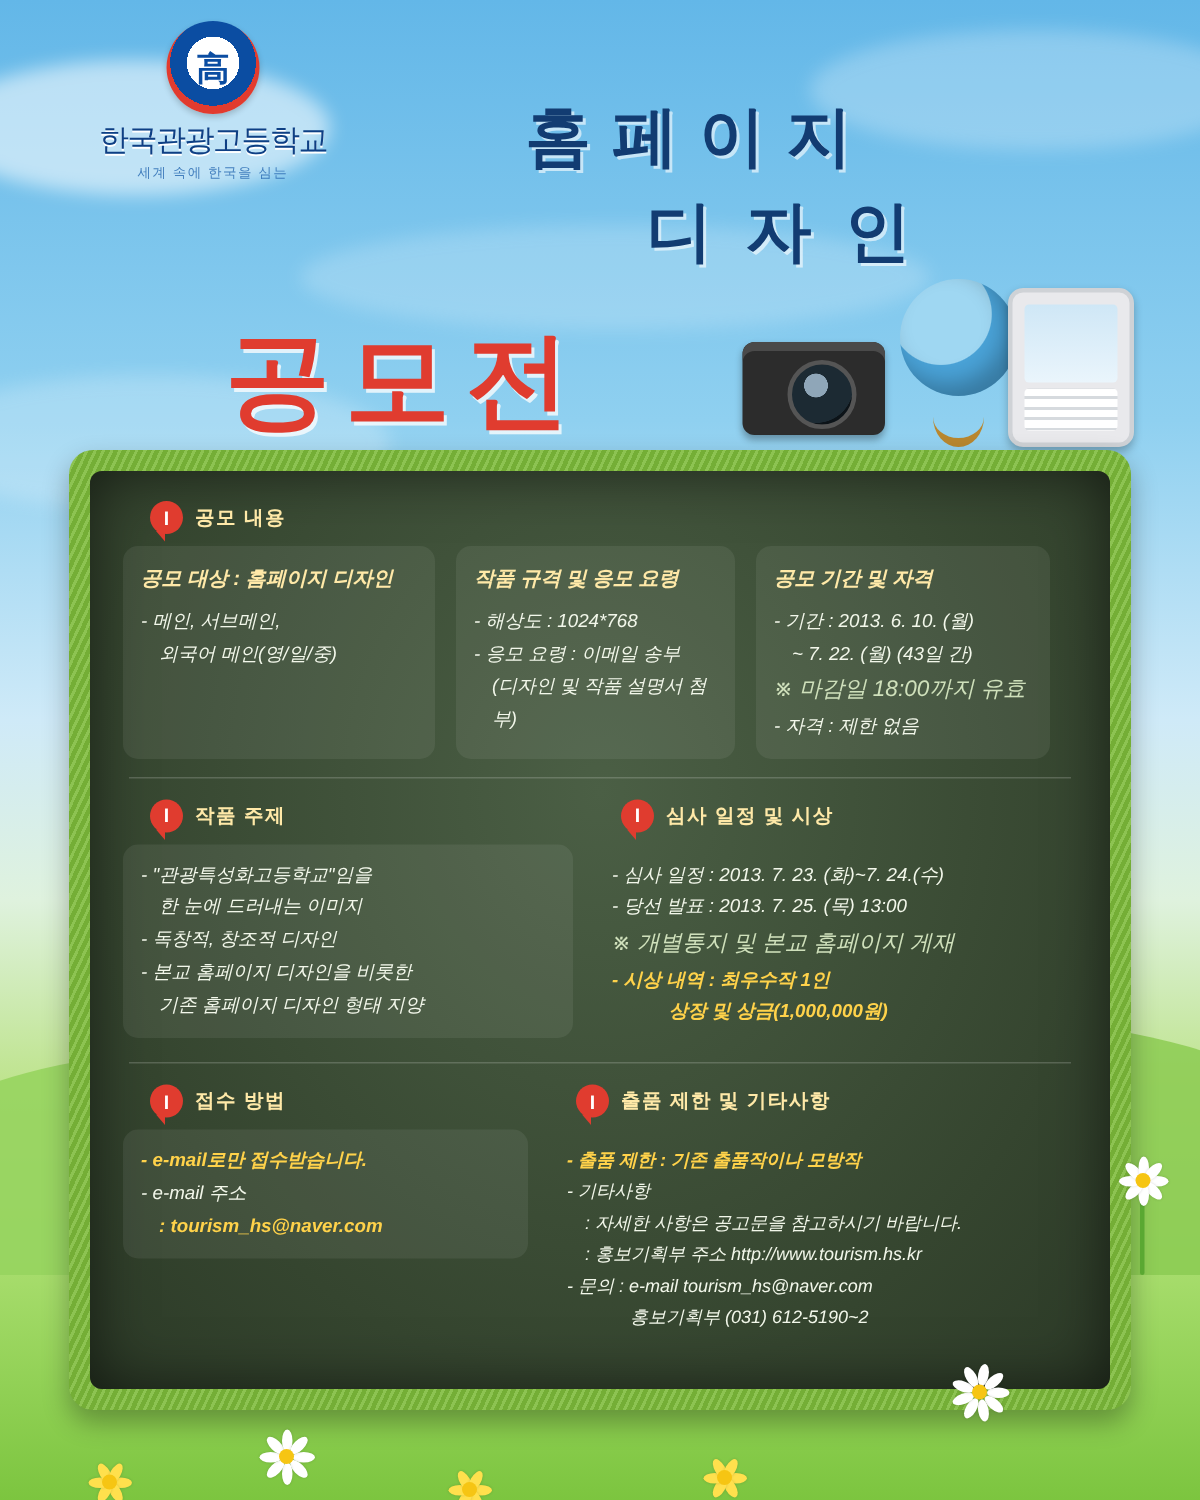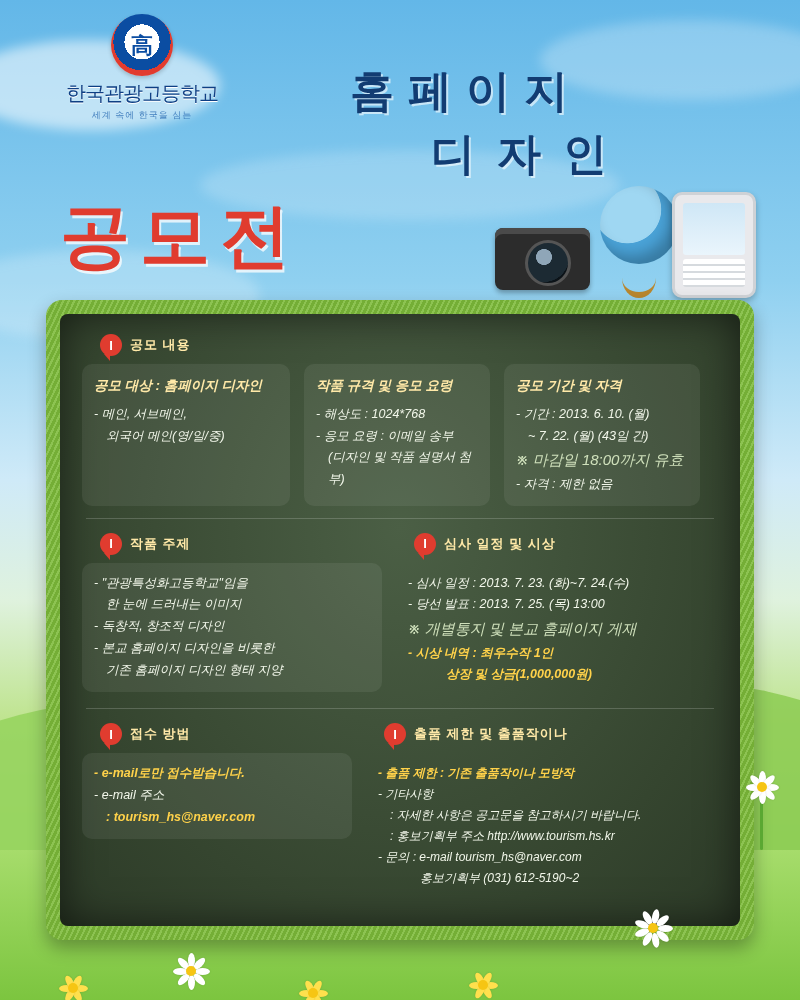--- a/index.html
+++ b/index.html
@@ -29,21 +29,21 @@
   .logo-name{font-size:20px;font-weight:normal;color:#0e3f84;margin-top:4px;letter-spacing:-1px;
     text-shadow:0 1px 0 #fff;}
   .logo-sub{font-size:9px;color:#2e6fb5;margin-top:2px;letter-spacing:1px;opacity:.85;}
   
   .title-hp{position:absolute;left:350px;top:62px;width:400px;
     font-size:44px;font-weight:bold;color:#123c72;letter-spacing:14px;
     text-shadow:2px 2px 0 rgba(255,255,255,.6);}
   .title-dz{position:absolute;left:330px;top:125px;width:400px;text-align:center;
     font-size:44px;font-weight:bold;color:#123c72;letter-spacing:22px;
     text-shadow:2px 2px 0 rgba(255,255,255,.6);}
-  .title-gm{position:absolute;left:60px;top:190px;width:330px;text-align:left;
+  .title-gm{position:absolute;left:60px;top:207px;width:330px;text-align:right;
     font-size:70px;font-weight:bold;color:#e03c2f;letter-spacing:10px;
     text-shadow:2px 3px 0 rgba(255,255,255,.75);}
   
   .prop{position:absolute;}
   .camera{left:495px;top:228px;width:95px;height:62px;background:#2c2c2c;border-radius:8px;
     box-shadow:inset 0 6px 0 #4a4a4a,0 3px 5px rgba(0,0,0,.3);}
   .camera:after{content:"";position:absolute;left:30px;top:12px;width:40px;height:40px;border-radius:50%;
     background:radial-gradient(circle at 40% 35%,#8fa6b8 0 22%,#1c2a33 23% 70%,#0c1318 71%);
     border:3px solid #555;}
   .globe{left:600px;top:186px;width:78px;height:78px;border-radius:50%;
@@ -191,21 +191,21 @@
         </div>
         <div class="card" style="width:270px">
           <div class="hl">- e-mail로만 접수받습니다.</div>
           <div>- e-mail 주소</div>
           <div class="ind hl">: tourism_hs@naver.com</div>
         </div>
       </div>
       <div class="sec" style="width:356px">
         <div class="sec-head">
           <div class="bubble">I</div>
-          <div class="sec-title">출품 제한 및 출품작이나</div>
+          <div class="sec-title">출품 제한 및 기타사항</div>
         </div>
         <div class="card" style="width:356px;background:transparent;font-size:12px">
           <div class="hl">- 출품 제한 : 기존 출품작이나 모방작</div>
           <div>- 기타사항</div>
           <div class="ind">: 자세한 사항은 공고문을 참고하시기 바랍니다.</div>
           <div class="ind">: 홍보기획부 주소 http://www.tourism.hs.kr</div>
           <div>- 문의 : e-mail    tourism_hs@naver.com</div>
           <div class="ind" style="padding-left:42px">홍보기획부 (031) 612-5190~2</div>
         </div>
       </div>

